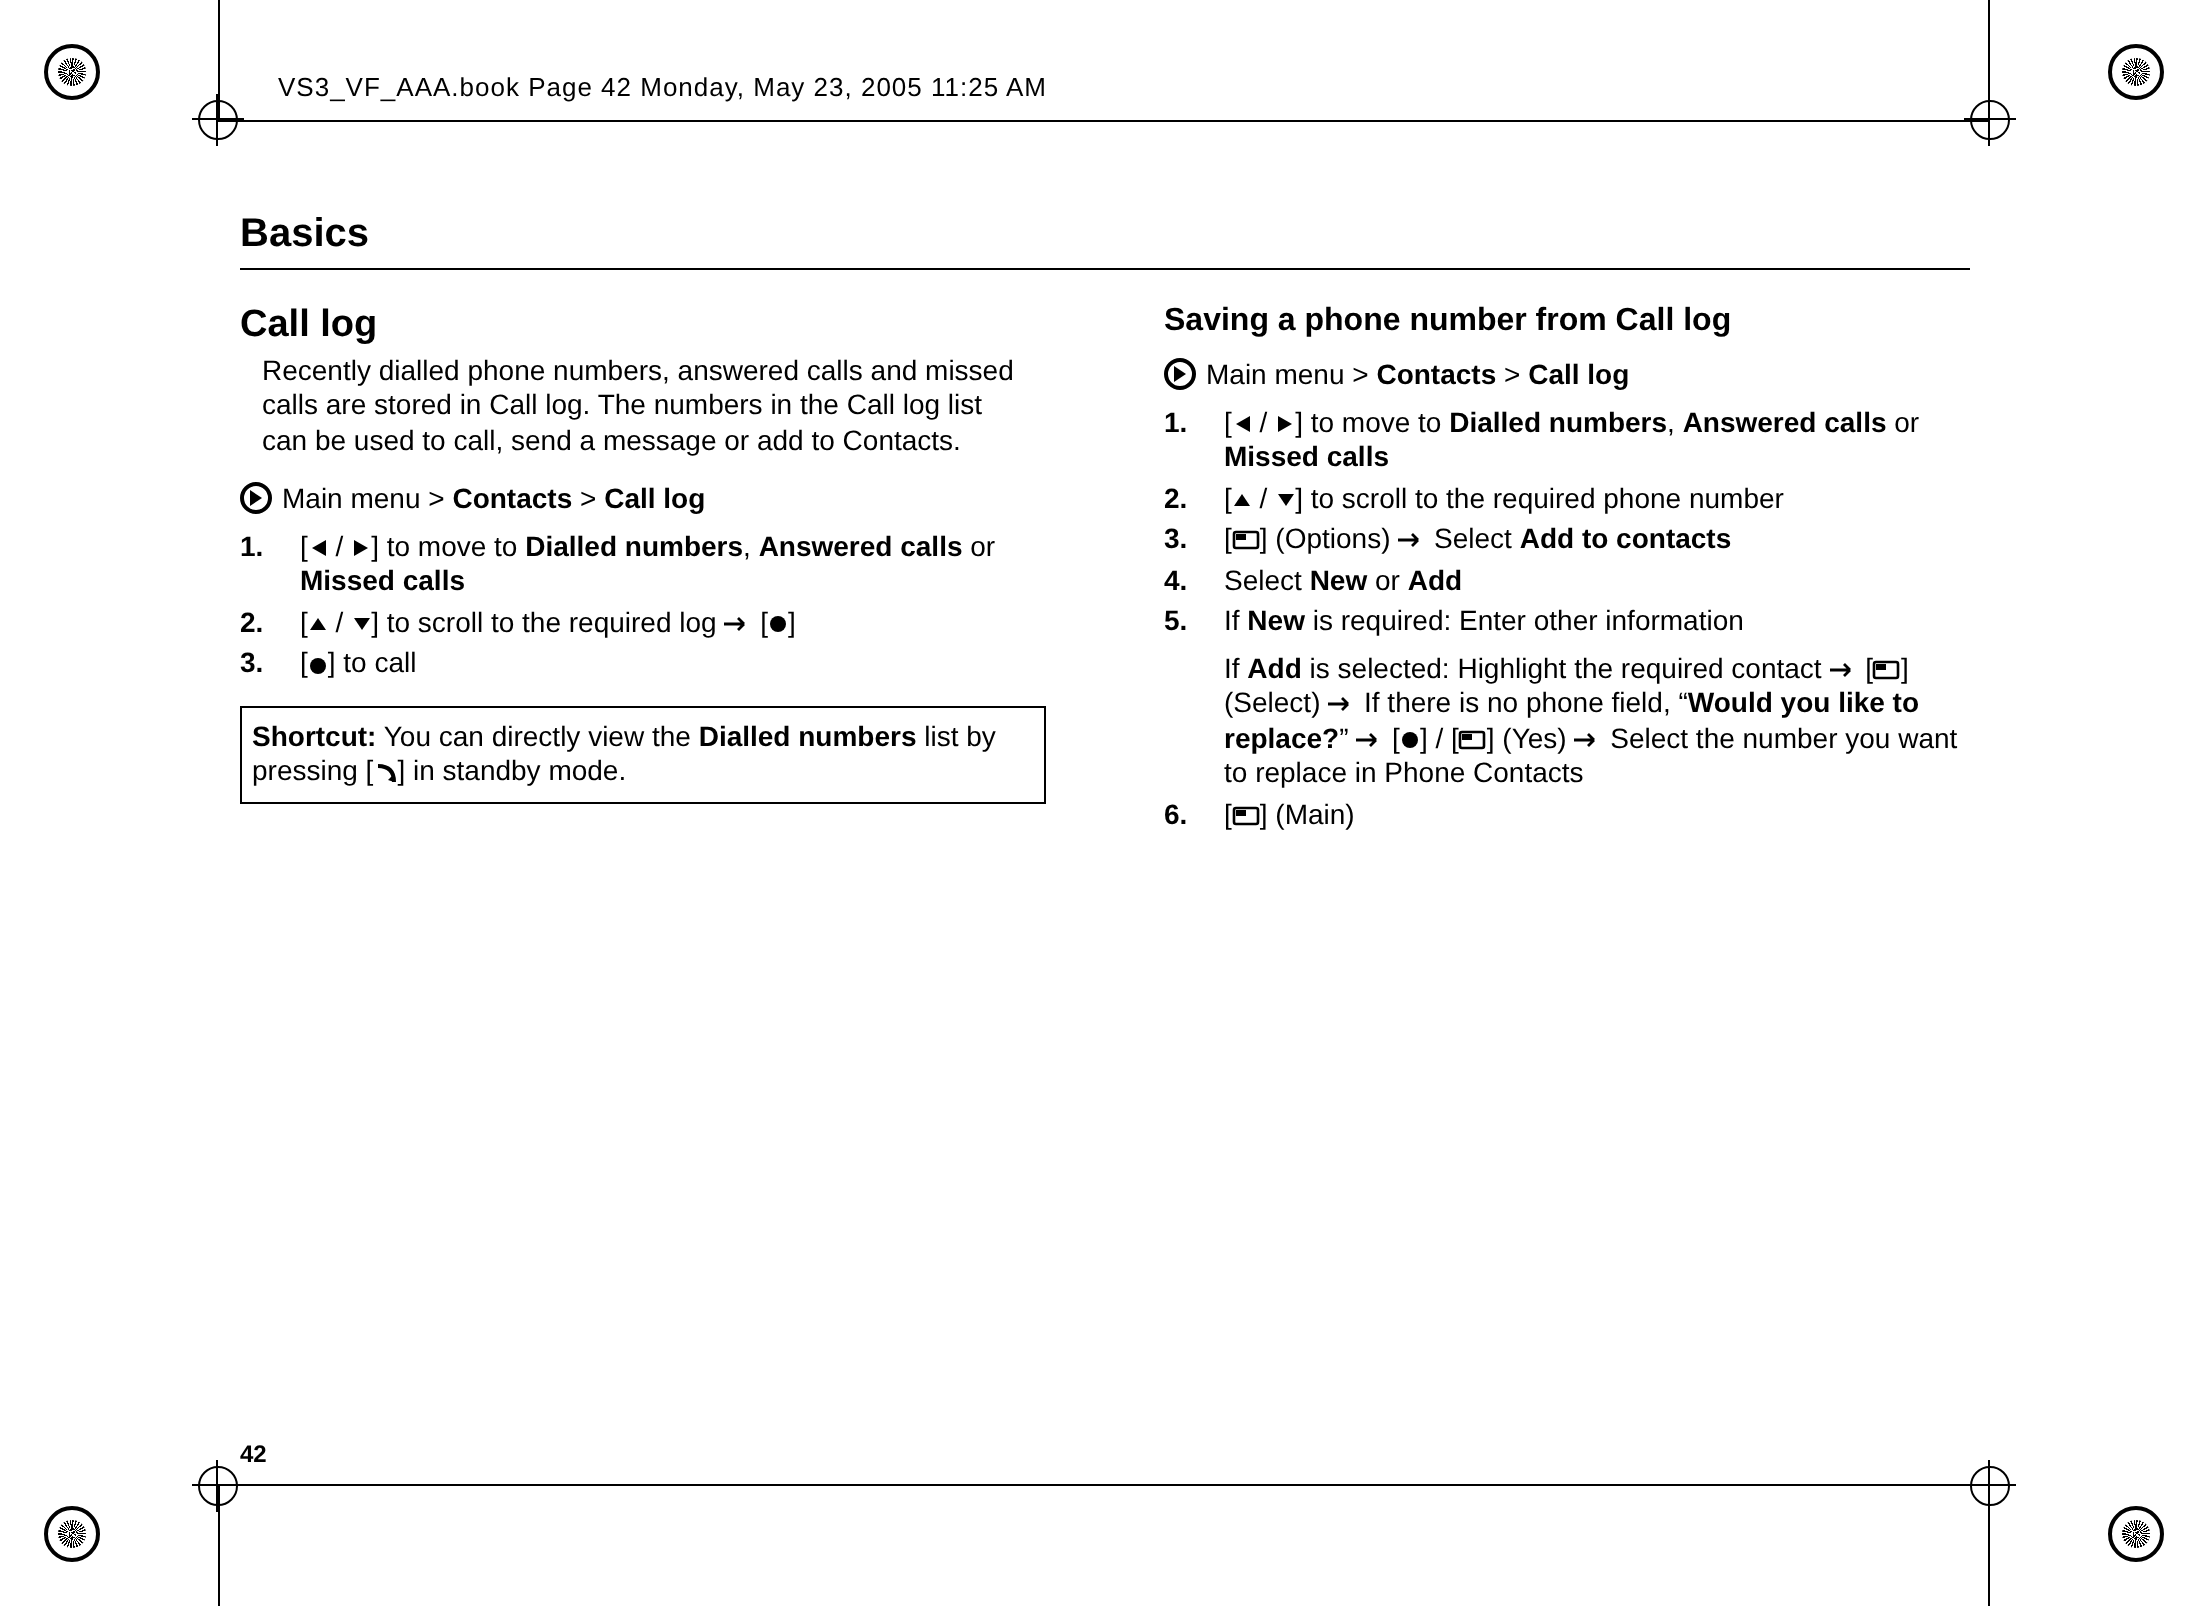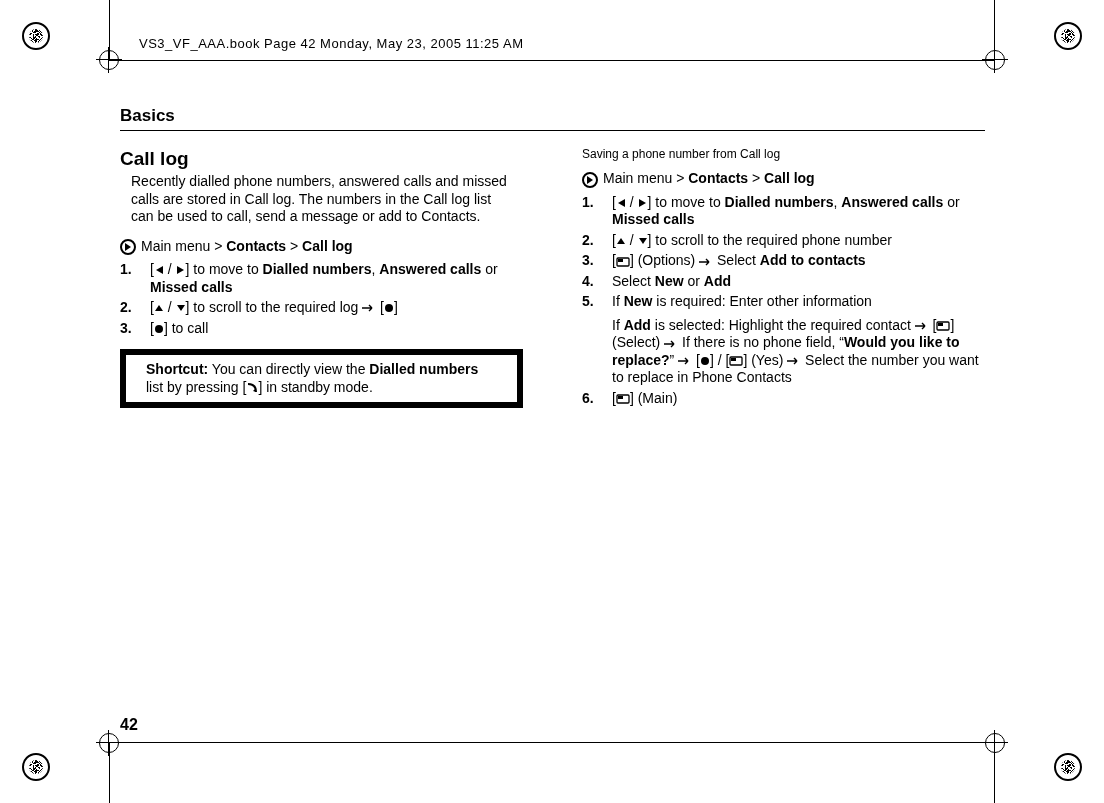--- a/index.html
+++ b/index.html
@@ -30,42 +30,42 @@
   .crossA.bot .pc.l{bottom:47px;left:-13px;} .crossA.bot .pc.r{bottom:47px;right:-13px;}
   .pc .c{position:absolute;inset:3px;border:1px solid #000;border-radius:50%;}
   .pc .h{position:absolute;left:0;right:0;top:12px;height:1px;background:#000;}
   .pc .v{position:absolute;top:0;bottom:0;left:12px;width:1px;background:#000;}
 
   .running{position:absolute;top:36px;left:139px;
            font-family:Liberation Sans, sans-serif;font-size:13px;letter-spacing:.5px;}
 
   
   .page{position:absolute;top:105px;left:120px;width:865px;height:630px;}
-  .hdr{font-weight:800;font-size:17px;padding-bottom:4px;border-bottom:1.5px solid #000;margin-bottom:16px;}
+  .hdr{font-weight:800;font-size:20px;padding-bottom:4px;border-bottom:1.5px solid #000;margin-bottom:16px;}
   .cols{display:flex;gap:59px;}
   .col{flex:1 1 0;min-width:0;}
 
   h2.sec{font-size:19px;font-weight:800;margin:0 0 2px;}
   .intro{margin:0 11px 12px;}
-  h3.sub{font-size:12px;font-weight:400;margin:14px 0 8px;}
-
-  .nav{display:flex;align-items:flex-end;gap:5px;margin:4px 0 6px;}
+  h3.sub{font-size:16px;font-weight:700;margin:14px 0 8px;}
+
+  .nav{display:flex;align-items:flex-start;gap:5px;margin:4px 0 6px;}
   .nav b{font-weight:800;}
 
   ol.steps{list-style:none;margin:0 0 10px;padding:0;}
   ol.steps>li{display:flex;gap:12px;margin:3px 0;}
   ol.steps .n{font-weight:800;min-width:18px;}
   ol.steps .t{flex:1;}
   ol.steps .t b{font-weight:800;}
   ol.steps .cont{margin-top:6px;display:block;}
 
-  .box{border:6px solid #000000;padding:6px 20px;margin-top:12px;}
+  .box{border:1px solid #000000;padding:6px 5px;margin-top:12px;}
   .box b{font-weight:800;}
 
-  .pageno{position:absolute;bottom:0;left:0;font-weight:800;font-size:16px;}
+  .pageno{position:absolute;bottom:0;left:0;font-weight:800;font-size:12px;}
 
   
   .ic{display:inline-block;vertical-align:middle;}
   .ic svg{display:block;}
 </style>
 </head>
 <body>
 
 <div class="reg tl">
     <div class="o"></div>

